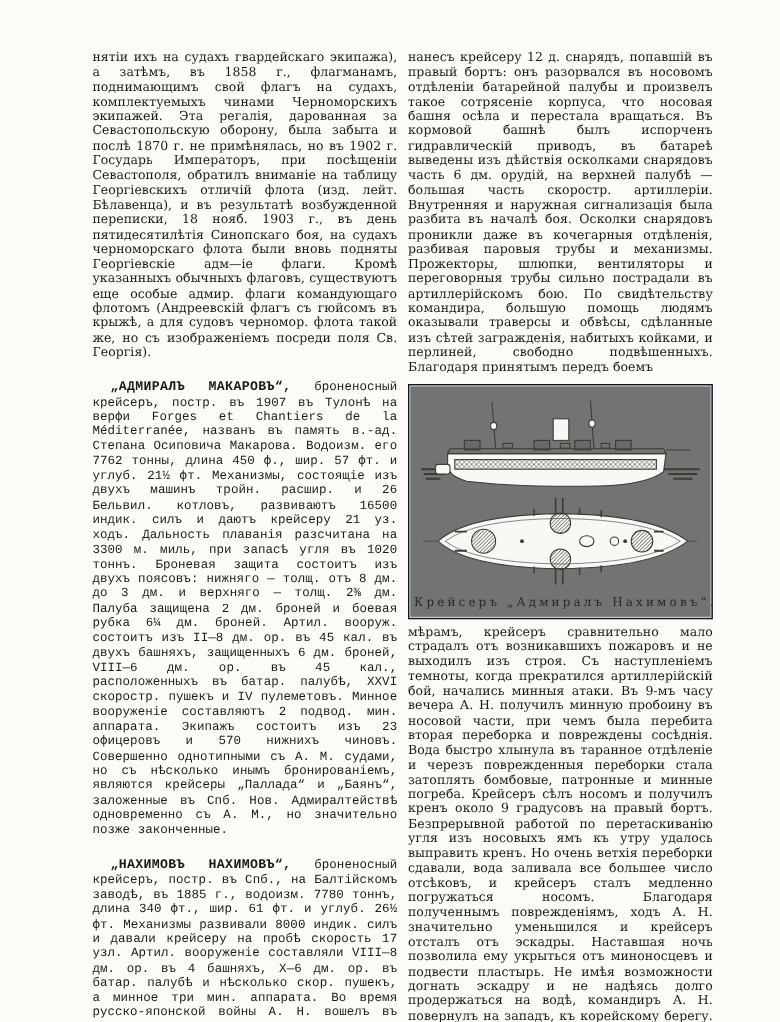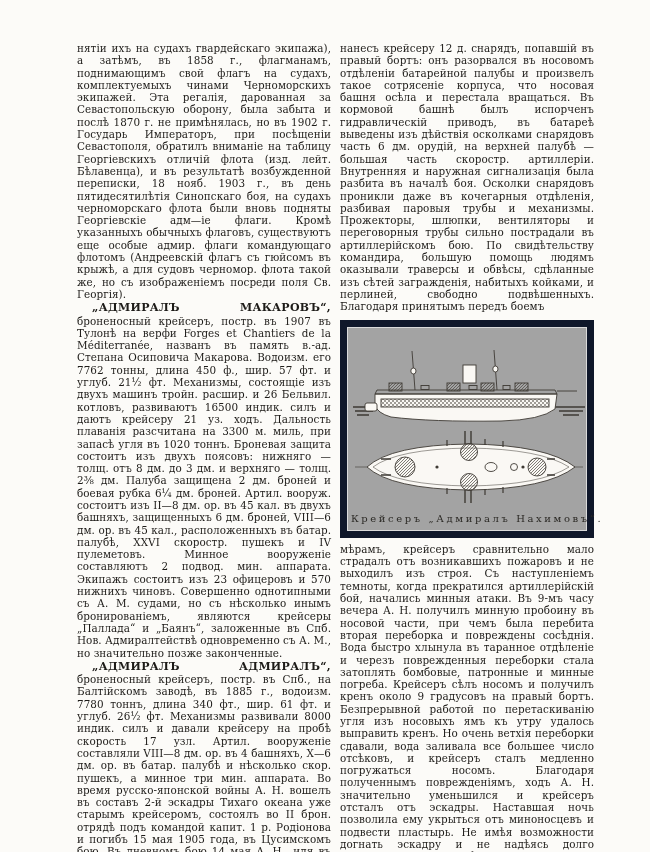--- a/index.html
+++ b/index.html
@@ -34,32 +34,32 @@
     position: absolute; top: 42px;
     width: 254px;
     font-size: 10.4px;
     line-height: 12.3px;
     text-align: justify;
     letter-spacing: 0.05px;
   }
   .col-left  { left: 77px; }
   .col-right { left: 340px; }
   .para { margin: 0; }
-  .para + .para { margin-top: 1px; }
+  .para + .para { margin-top: 17px; font-family: Liberation Mono, monospace; }
   .indent { text-indent: 15px; }
   .section-lead {
     font-weight: bold;
     font-size: 11px;
     letter-spacing: 0.3px;
   }
   .figure {
     margin: 7px 0 5px 0;
-    border: 7px solid #0f172a;
-    background: #a3a3a3;
-    padding: 20px 4px 6px 4px;
+    border: 1px solid #0f172a;
+    background: #737373;
+    padding: 10px 4px 6px 4px;
     box-shadow: 0 0 0 1px rgba(255,255,255,0.6) inset;
   }
   .figure svg { display: block; margin: 0 auto; }
   .figure-caption {
     text-align: center;
     font-size: 10px;
     letter-spacing: 2.6px;
     margin-top: 6px;
     text-indent: 0;
     color: #2b2925;
@@ -72,21 +72,21 @@
 <div class="page">
 
 
   <div class="col col-left">
     <p class="para">нятіи ихъ на судахъ гвардейскаго экипажа), а затѣмъ, въ 1858 г., флагманамъ, поднимающимъ свой флагъ на судахъ, комплектуемыхъ чинами Черноморскихъ экипажей. Эта регалія, дарованная за Севастопольскую оборону, была забыта и послѣ 1870 г. не примѣнялась, но въ 1902 г. Государь Императоръ, при посѣщеніи Севастополя, обратилъ вниманіе на таблицу Георгіевскихъ отличій флота (изд. лейт. Бѣлавенца), и въ результатѣ возбужденной переписки, 18 нояб. 1903 г., въ день пятидесятилѣтія Синопскаго боя, на судахъ черноморскаго флота были вновь подняты Георгіевскіе адм—іе флаги. Кромѣ указанныхъ обычныхъ флаговъ, существуютъ еще особые адмир. флаги командующаго флотомъ (Андреевскій флагъ съ гюйсомъ въ крыжѣ, а для судовъ черномор. флота такой же, но съ изображеніемъ посреди поля Св. Георгія).</p>
     <p class="para indent">
       <span class="section-lead">„АДМИРАЛЪ МАКАРОВЪ“,</span>
       <span>броненосный крейсеръ, постр. въ 1907 въ Тулонѣ на верфи Forges et Chantiers de la Méditerranée, названъ въ память в.-ад. Степана Осиповича Макарова. Водоизм. его 7762 тонны, длина 450 ф., шир. 57 фт. и углуб. 21½ фт. Механизмы, состоящіе изъ двухъ машинъ тройн. расшир. и 26 Бельвил. котловъ, развиваютъ 16500 индик. силъ и даютъ крейсеру 21 уз. ходъ. Дальность плаванія разсчитана на 3300 м. миль, при запасѣ угля въ 1020 тоннъ. Броневая защита состоитъ изъ двухъ поясовъ: нижняго — толщ. отъ 8 дм. до 3 дм. и верхняго — толщ. 2⅜ дм. Палуба защищена 2 дм. броней и боевая рубка 6¼ дм. броней. Артил. вооруж. состоитъ изъ II—8 дм. ор. въ 45 кал. въ двухъ башняхъ, защищенныхъ 6 дм. броней, VIII—6 дм. ор. въ 45 кал., расположенныхъ въ батар. палубѣ, XXVI скоростр. пушекъ и IV пулеметовъ. Минное вооруженіе составляютъ 2 подвод. мин. аппарата. Экипажъ состоитъ изъ 23 офицеровъ и 570 нижнихъ чиновъ. Совершенно однотипными съ А. М. судами, но съ нѣсколько инымъ бронированіемъ, являются крейсеры „Паллада“ и „Баянъ“, заложенные въ Спб. Нов. Адмиралтействѣ одновременно съ А. М., но значительно позже законченные.</span>
     </p>
     <p class="para indent">
-      <span class="section-lead">„АДМИРАЛЪ АДМИРАЛЪ“,</span>
+      <span class="section-lead">„НАХИМОВЪ НАХИМОВЪ“,</span>
       <span>броненосный крейсеръ, постр. въ Спб., на Балтійскомъ заводѣ, въ 1885 г., водоизм. 7780 тоннъ, длина 340 фт., шир. 61 фт. и углуб. 26½ фт. Механизмы развивали 8000 индик. силъ и давали крейсеру на пробѣ скорость 17 узл. Артил. вооруженіе составляли VIII—8 дм. ор. въ 4 башняхъ, X—6 дм. ор. въ батар. палубѣ и нѣсколько скор. пушекъ, а минное три мин. аппарата. Во время русско-японской войны А. Н. вошелъ въ составъ 2-й эскадры Тихаго океана уже старымъ крейсеромъ, состоялъ во II брон. отрядѣ подъ командой капит. 1 р. Родіонова и погибъ 15 мая 1905 года, въ Цусимскомъ бою. Въ дневномъ бою 14 мая А. Н., идя въ кильватеръ бр-цу „Наваринъ“, получилъ много пробоинъ и серьезныхъ поврежденій. Особенно пострадали башни, дымовыя трубы и надстройки. Надводныя, но близкія къ ватерлиніи, пробоины способствовали впослѣдствіи потопленію крейсера, когда онъ получилъ кренъ отъ минной пробоины. Палуба А. Н. была пробита во многихъ мѣстахъ. Очень серьезныя поврежденія</span>
     </p>
   </div>
 
   <div class="col col-right">
     <p class="para">нанесъ крейсеру 12 д. снарядъ, попавшій въ правый бортъ: онъ разорвался въ носовомъ отдѣленіи батарейной палубы и произвелъ такое сотрясеніе корпуса, что носовая башня осѣла и перестала вращаться. Въ кормовой башнѣ былъ испорченъ гидравлическій приводъ, въ батареѣ выведены изъ дѣйствія осколками снарядовъ часть 6 дм. орудій, на верхней палубѣ — большая часть скоростр. артиллеріи. Внутренняя и наружная сигнализація была разбита въ началѣ боя. Осколки снарядовъ проникли даже въ кочегарныя отдѣленія, разбивая паровыя трубы и механизмы. Прожекторы, шлюпки, вентиляторы и переговорныя трубы сильно пострадали въ артиллерійскомъ бою. По свидѣтельству командира, большую помощь людямъ оказывали траверсы и обвѣсы, сдѣланные изъ сѣтей загражденія, набитыхъ койками, и перлиней, свободно подвѣшенныхъ. Благодаря принятымъ передъ боемъ</p>
 
     <figure class="figure" style="margin-left:0;margin-right:0;">
       <svg width="236" height="160" viewBox="0 0 236 160">
         <defs>

